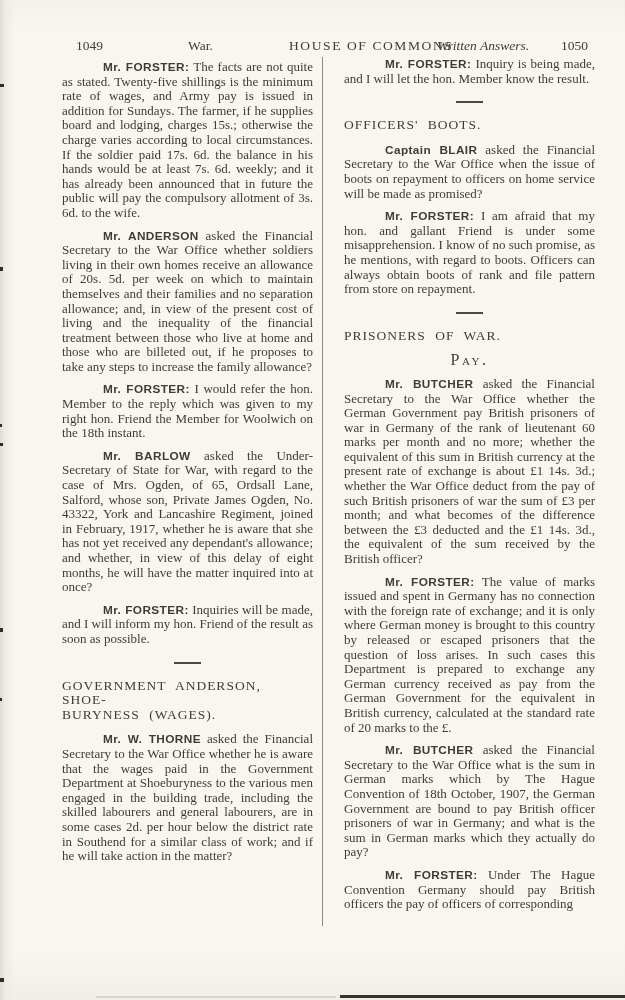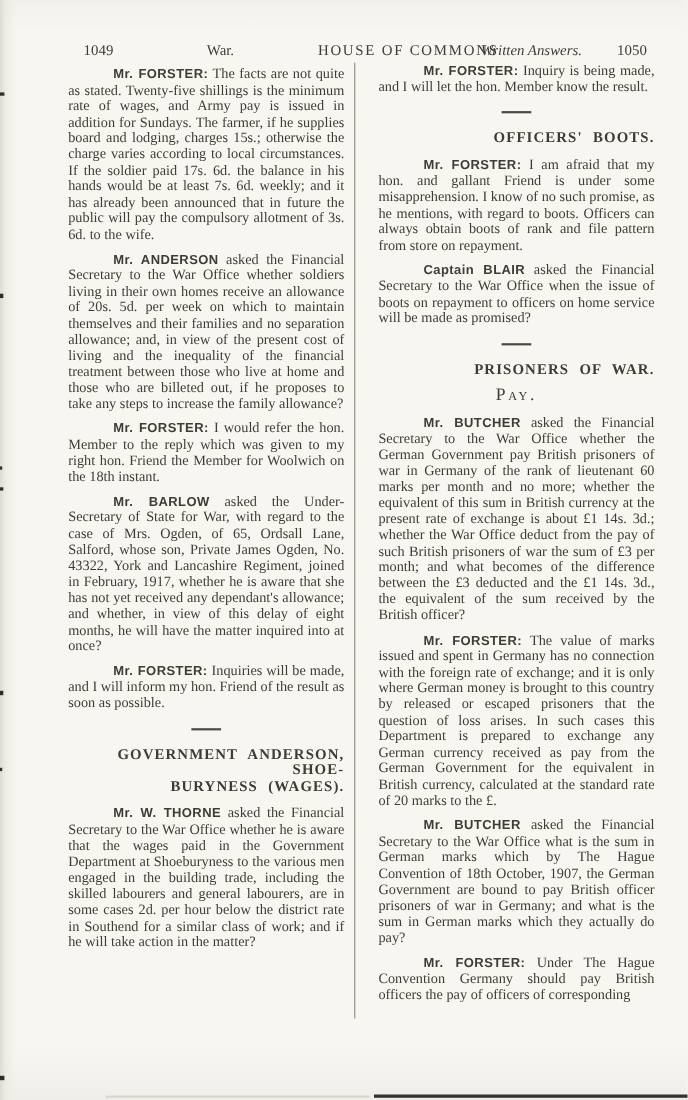--- a/index.html
+++ b/index.html
@@ -43,23 +43,23 @@
   .speech { margin: 0 0 8px 0; text-indent: 15px; }
   .speaker {
     font-family: "Liberation Sans", sans-serif;
     font-weight: bold;
     font-size: 11.8px;
     letter-spacing: 0.4px;
     padding-left: 26px;
   }
   .heading {
     margin: 15px 0 10px 0;
-    font-weight: bold;
+    font-weight: normal;
     font-size: 13.5px;
-    text-align: right; text-indent: 0;
+    text-align: left; text-indent: 0;
     letter-spacing: 1px; word-spacing: 5px;
     white-space: pre-line;
   }
   .subheading {
     margin: 0 0 9px 0;
     text-align: center; text-indent: 0;
     font-variant: small-caps;
     font-size: 16px;
     letter-spacing: 2.5px;
   }
@@ -101,22 +101,22 @@
       <p class="speech"><span class="speaker">Mr. FORSTER:</span> Inquiries will be made, and I will inform my hon. Friend of the result as soon as possible.</p>
       <div class="divider"><span class="rule"></span></div>
       <h3 class="heading">GOVERNMENT ANDERSON, SHOE-
 BURYNESS (WAGES).</h3>
       <p class="speech"><span class="speaker">Mr. W. THORNE</span> asked the Financial Secretary to the War Office whether he is aware that the wages paid in the Government Department at Shoeburyness to the various men engaged in the building trade, including the skilled labourers and general labourers, are in some cases 2d. per hour below the district rate in Southend for a similar class of work; and if he will take action in the matter?</p>
     </div>
   <div class="col col-right">
       <p class="speech"><span class="speaker">Mr. FORSTER:</span> Inquiry is being made, and I will let the hon. Member know the result.</p>
       <div class="divider"><span class="rule"></span></div>
       <h3 class="heading">OFFICERS' BOOTS.</h3>
+      <p class="speech"><span class="speaker">Captain BLAIR</span> asked the Financial Secretary to the War Office when the issue of boots on repayment to officers on home service will be made as promised?</p>
       <p class="speech"><span class="speaker">Mr. FORSTER:</span> I am afraid that my hon. and gallant Friend is under some misapprehension. I know of no such promise, as he mentions, with regard to boots. Officers can always obtain boots of rank and file pattern from store on repayment.</p>
-      <p class="speech"><span class="speaker">Captain BLAIR</span> asked the Financial Secretary to the War Office when the issue of boots on repayment to officers on home service will be made as promised?</p>
       <div class="divider"><span class="rule"></span></div>
       <h3 class="heading">PRISONERS OF WAR.</h3>
       <div class="subheading">Pay.</div>
       <p class="speech"><span class="speaker">Mr. BUTCHER</span> asked the Financial Secretary to the War Office whether the German Government pay British prisoners of war in Germany of the rank of lieutenant 60 marks per month and no more; whether the equivalent of this sum in British currency at the present rate of exchange is about £1 14s. 3d.; whether the War Office deduct from the pay of such British prisoners of war the sum of £3 per month; and what becomes of the difference between the £3 deducted and the £1 14s. 3d., the equivalent of the sum received by the British officer?</p>
       <p class="speech"><span class="speaker">Mr. FORSTER:</span> The value of marks issued and spent in Germany has no connection with the foreign rate of exchange; and it is only where German money is brought to this country by released or escaped prisoners that the question of loss arises. In such cases this Department is prepared to exchange any German currency received as pay from the German Government for the equivalent in British currency, calculated at the standard rate of 20 marks to the £.</p>
       <p class="speech"><span class="speaker">Mr. BUTCHER</span> asked the Financial Secretary to the War Office what is the sum in German marks which by The Hague Convention of 18th October, 1907, the German Government are bound to pay British officer prisoners of war in Germany; and what is the sum in German marks which they actually do pay?</p>
       <p class="speech"><span class="speaker">Mr. FORSTER:</span> Under The Hague Convention Germany should pay British officers the pay of officers of corresponding</p>
     </div>
 
   <div class="artifact a1"></div>

